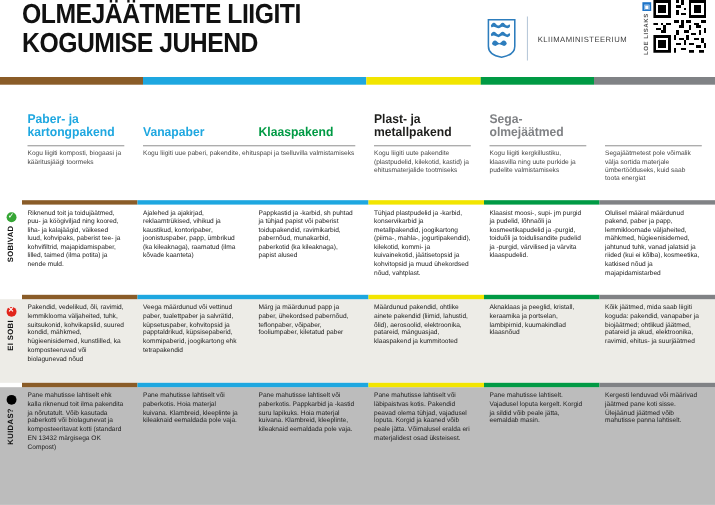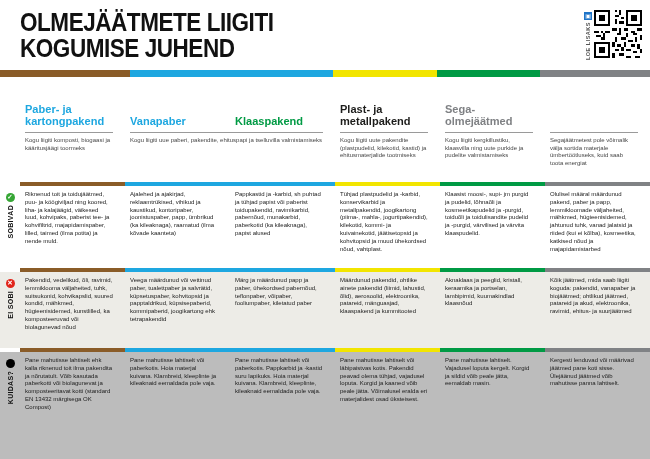--- a/index.html
+++ b/index.html
@@ -1,20 +1,20 @@
 <!DOCTYPE html>
 <html><head>
 <meta charset="utf-8">
 <style>
   html,body{margin:0;padding:0;background:#e8e8e8;}
   .page{position:relative;width:650px;height:459px;background:#ffffff;overflow:hidden;
         font-family:"Liberation Sans",sans-serif;color:#1a1a1a;}
 
   
-  .header{height:70px;display:flex;align-items:center;}
+  .header{height:70px;display:flex;}
   .title-block{flex:1;padding-left:20px;}
   .main-title{font-size:25px;font-weight:700;line-height:1.04;letter-spacing:-0.5px;
               transform:scaleX(0.9);transform-origin:left center;color:#111;}
   .logo-group{display:flex;align-items:center;gap:9px;margin-right:14px;}
   .logo-divider{width:1px;height:40px;background:#b9c9da;}
   .ministry-name{font-size:10px;font-variant:small-caps;letter-spacing:0.4px;color:#3c3c3c;
                  text-transform:lowercase;}
   .qr-group{display:flex;align-items:flex-start;margin-right:8px;gap:2px;}
   .qr-side{display:flex;flex-direction:column;align-items:center;gap:2px;padding-top:2px;}
   .qr-blue-square{width:8px;height:8px;background:#1e74c8;color:#fff;font-size:6px;
@@ -73,20 +73,30 @@
 <div class="page">
 
   <div class="header">
     <div class="title-block">
       <div class="main-title">
         <div>OLMEJÄÄTMETE LIIGITI</div>
         <div>KOGUMISE JUHEND</div>
       </div>
     </div>
 
+    <div class="logo-group">
+      <svg class="arms-svg" width="28" height="36" viewBox="0 0 28 36">
+        <path d="M2 1h24v24c0 6-6 9-12 10C8 34 2 31 2 25Z" fill="#ffffff" stroke="#2d7dbd" stroke-width="1.4"></path>
+        <path d="M5 5q2-2.5 4 0t4 0 4 0 4 0q1.5 1.5 0 3t-4 0-4 0-4 0-4 0q-1.5-1.5 0-3z" fill="#2d7dbd"></path>
+        <path d="M5 13q2-2.5 4 0t4 0 4 0 4 0q1.5 1.5 0 3t-4 0-4 0-4 0-4 0q-1.5-1.5 0-3z" fill="#2d7dbd"></path>
+        <path d="M6 21q2-2.5 4 0t4 0 4 0q1.5 1.5 0 3t-4 0-4 0-4 0q-1.5-1.5 0-3z" fill="#2d7dbd"></path>
+      </svg>
+      <div class="logo-divider"></div>
+      <div class="ministry-name">Kliimaministeerium</div>
+    </div>
 
     <div class="qr-group">
       <div class="qr-side">
         <div class="qr-blue-square">▣</div>
         <div class="qr-caption">LOE LISAKS</div>
       </div>
       <svg class="qr-svg" width="48" height="48" viewBox="0 0 21 21" shape-rendering="crispEdges">
         <rect width="21" height="21" fill="#ffffff"></rect>
         <g fill="#000000">
           <rect x="0" y="0" width="7" height="7"></rect>

